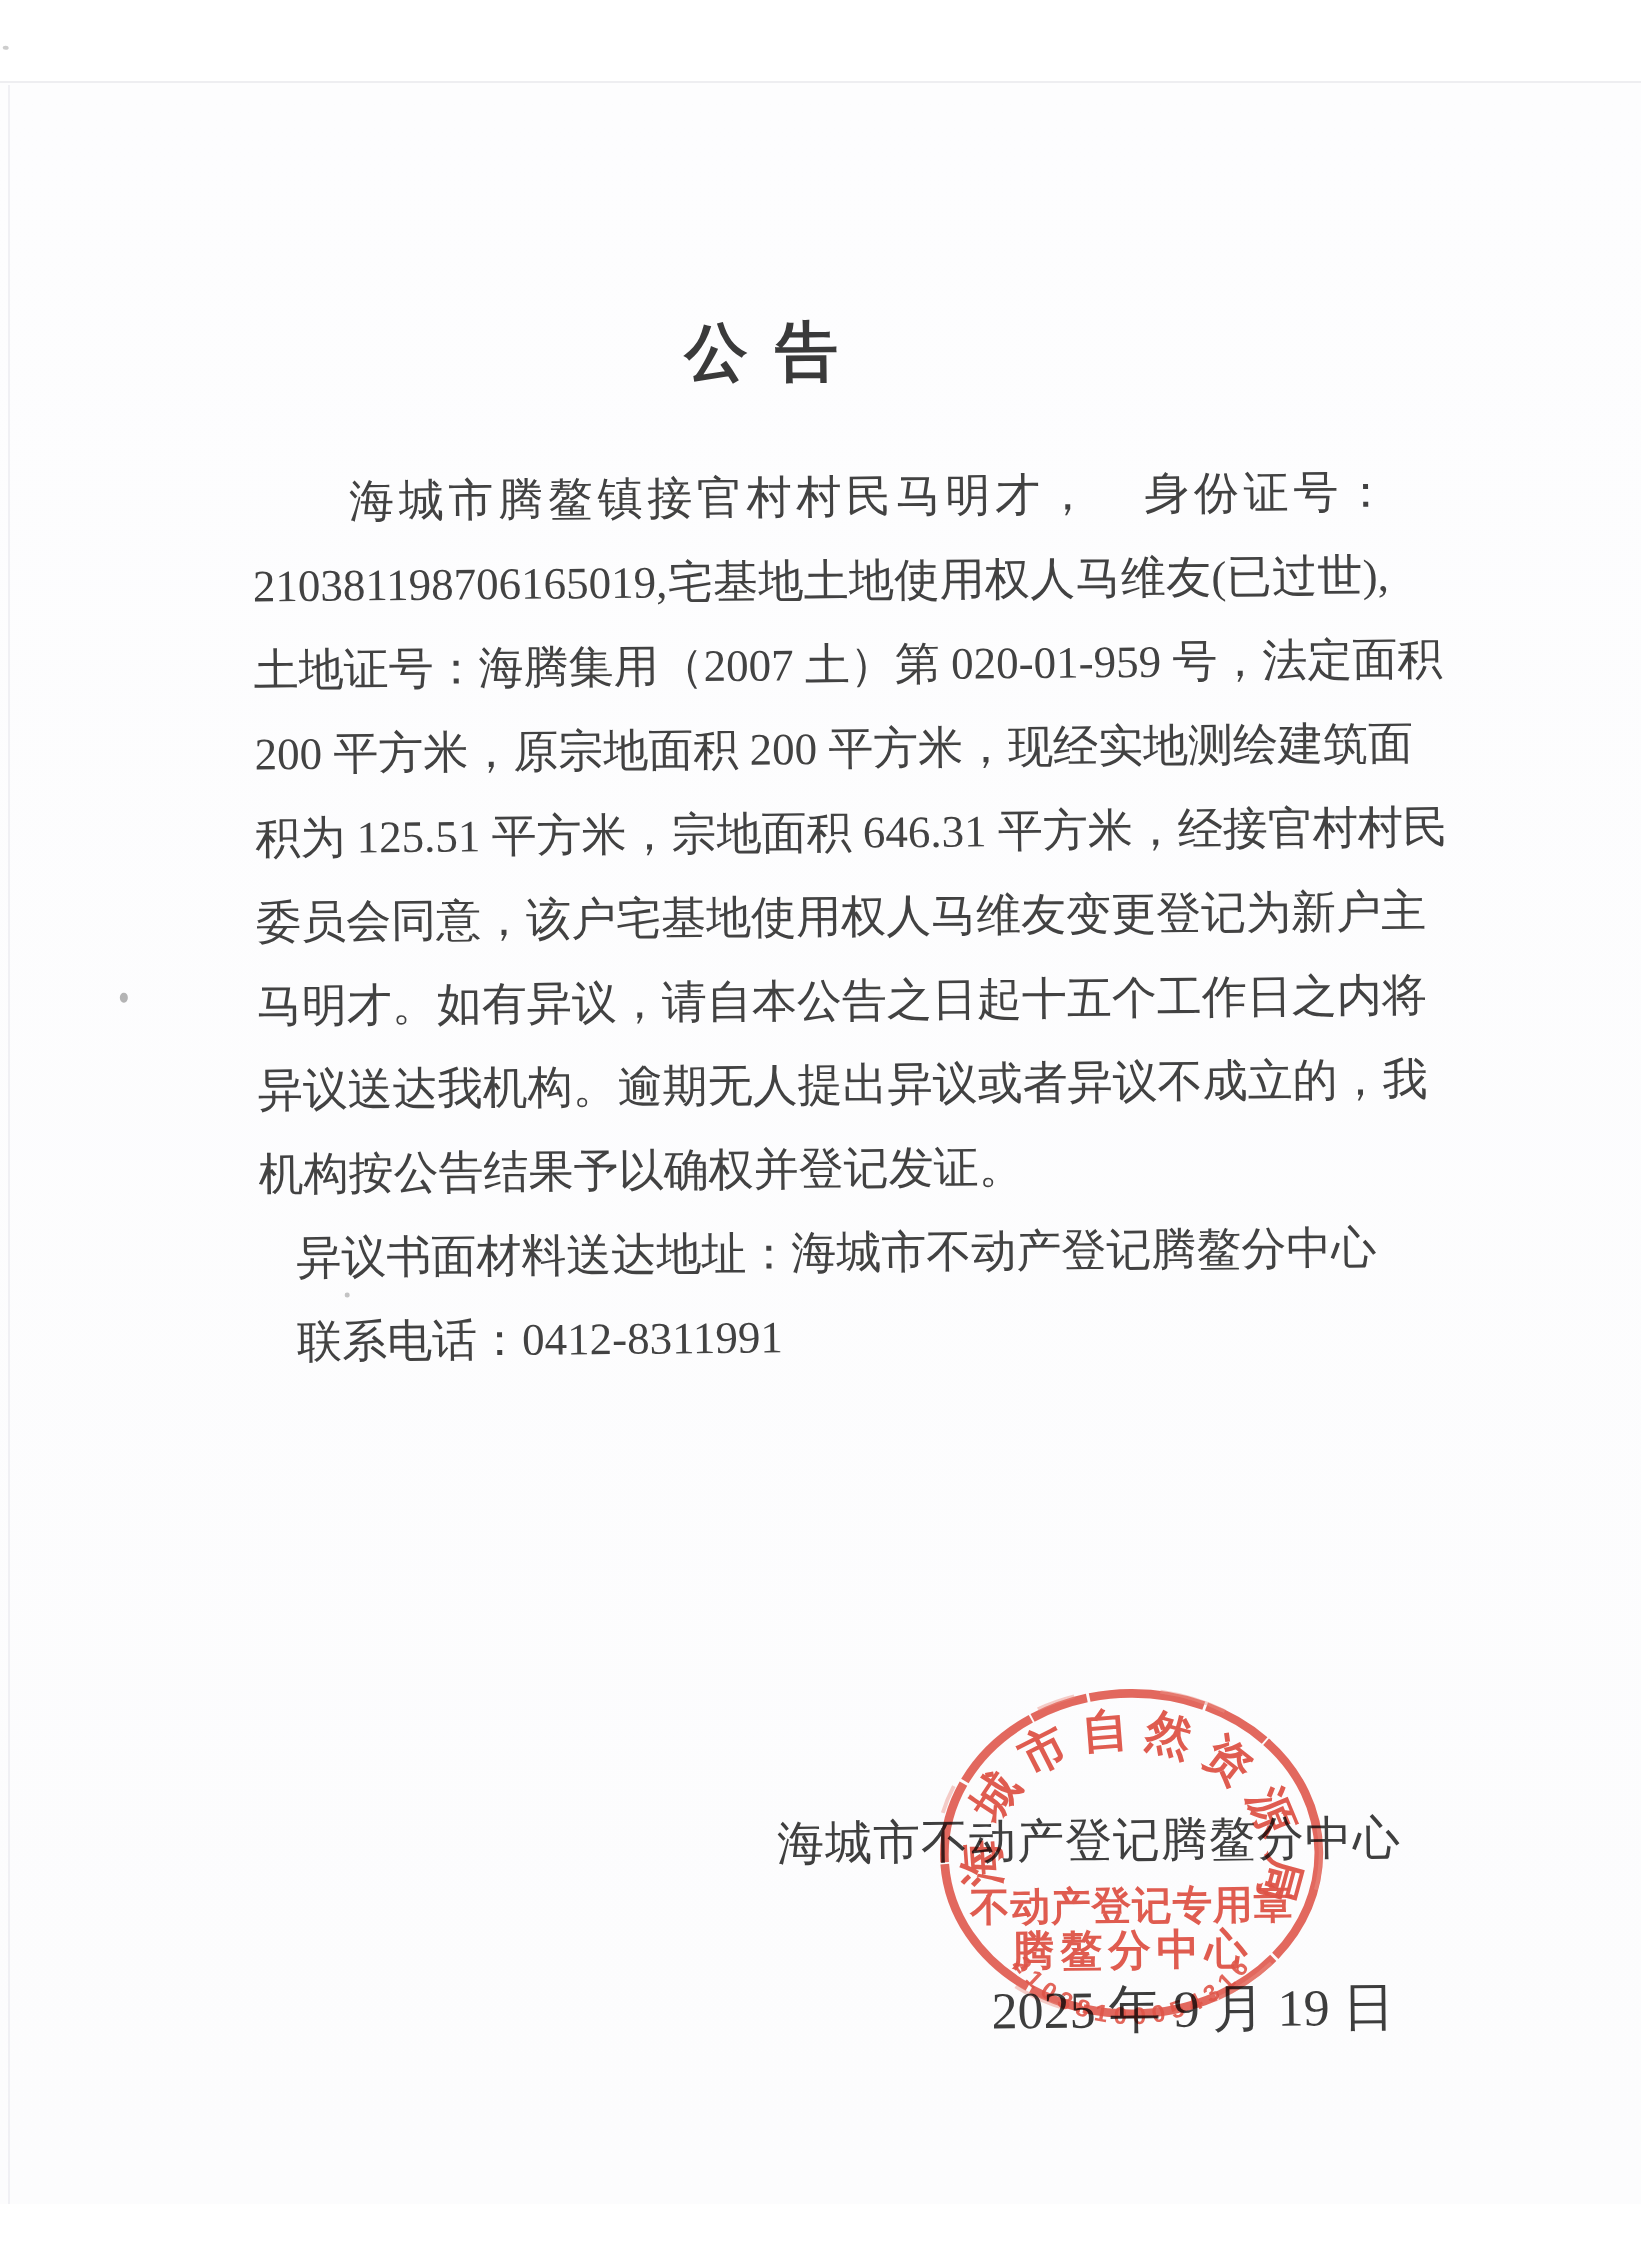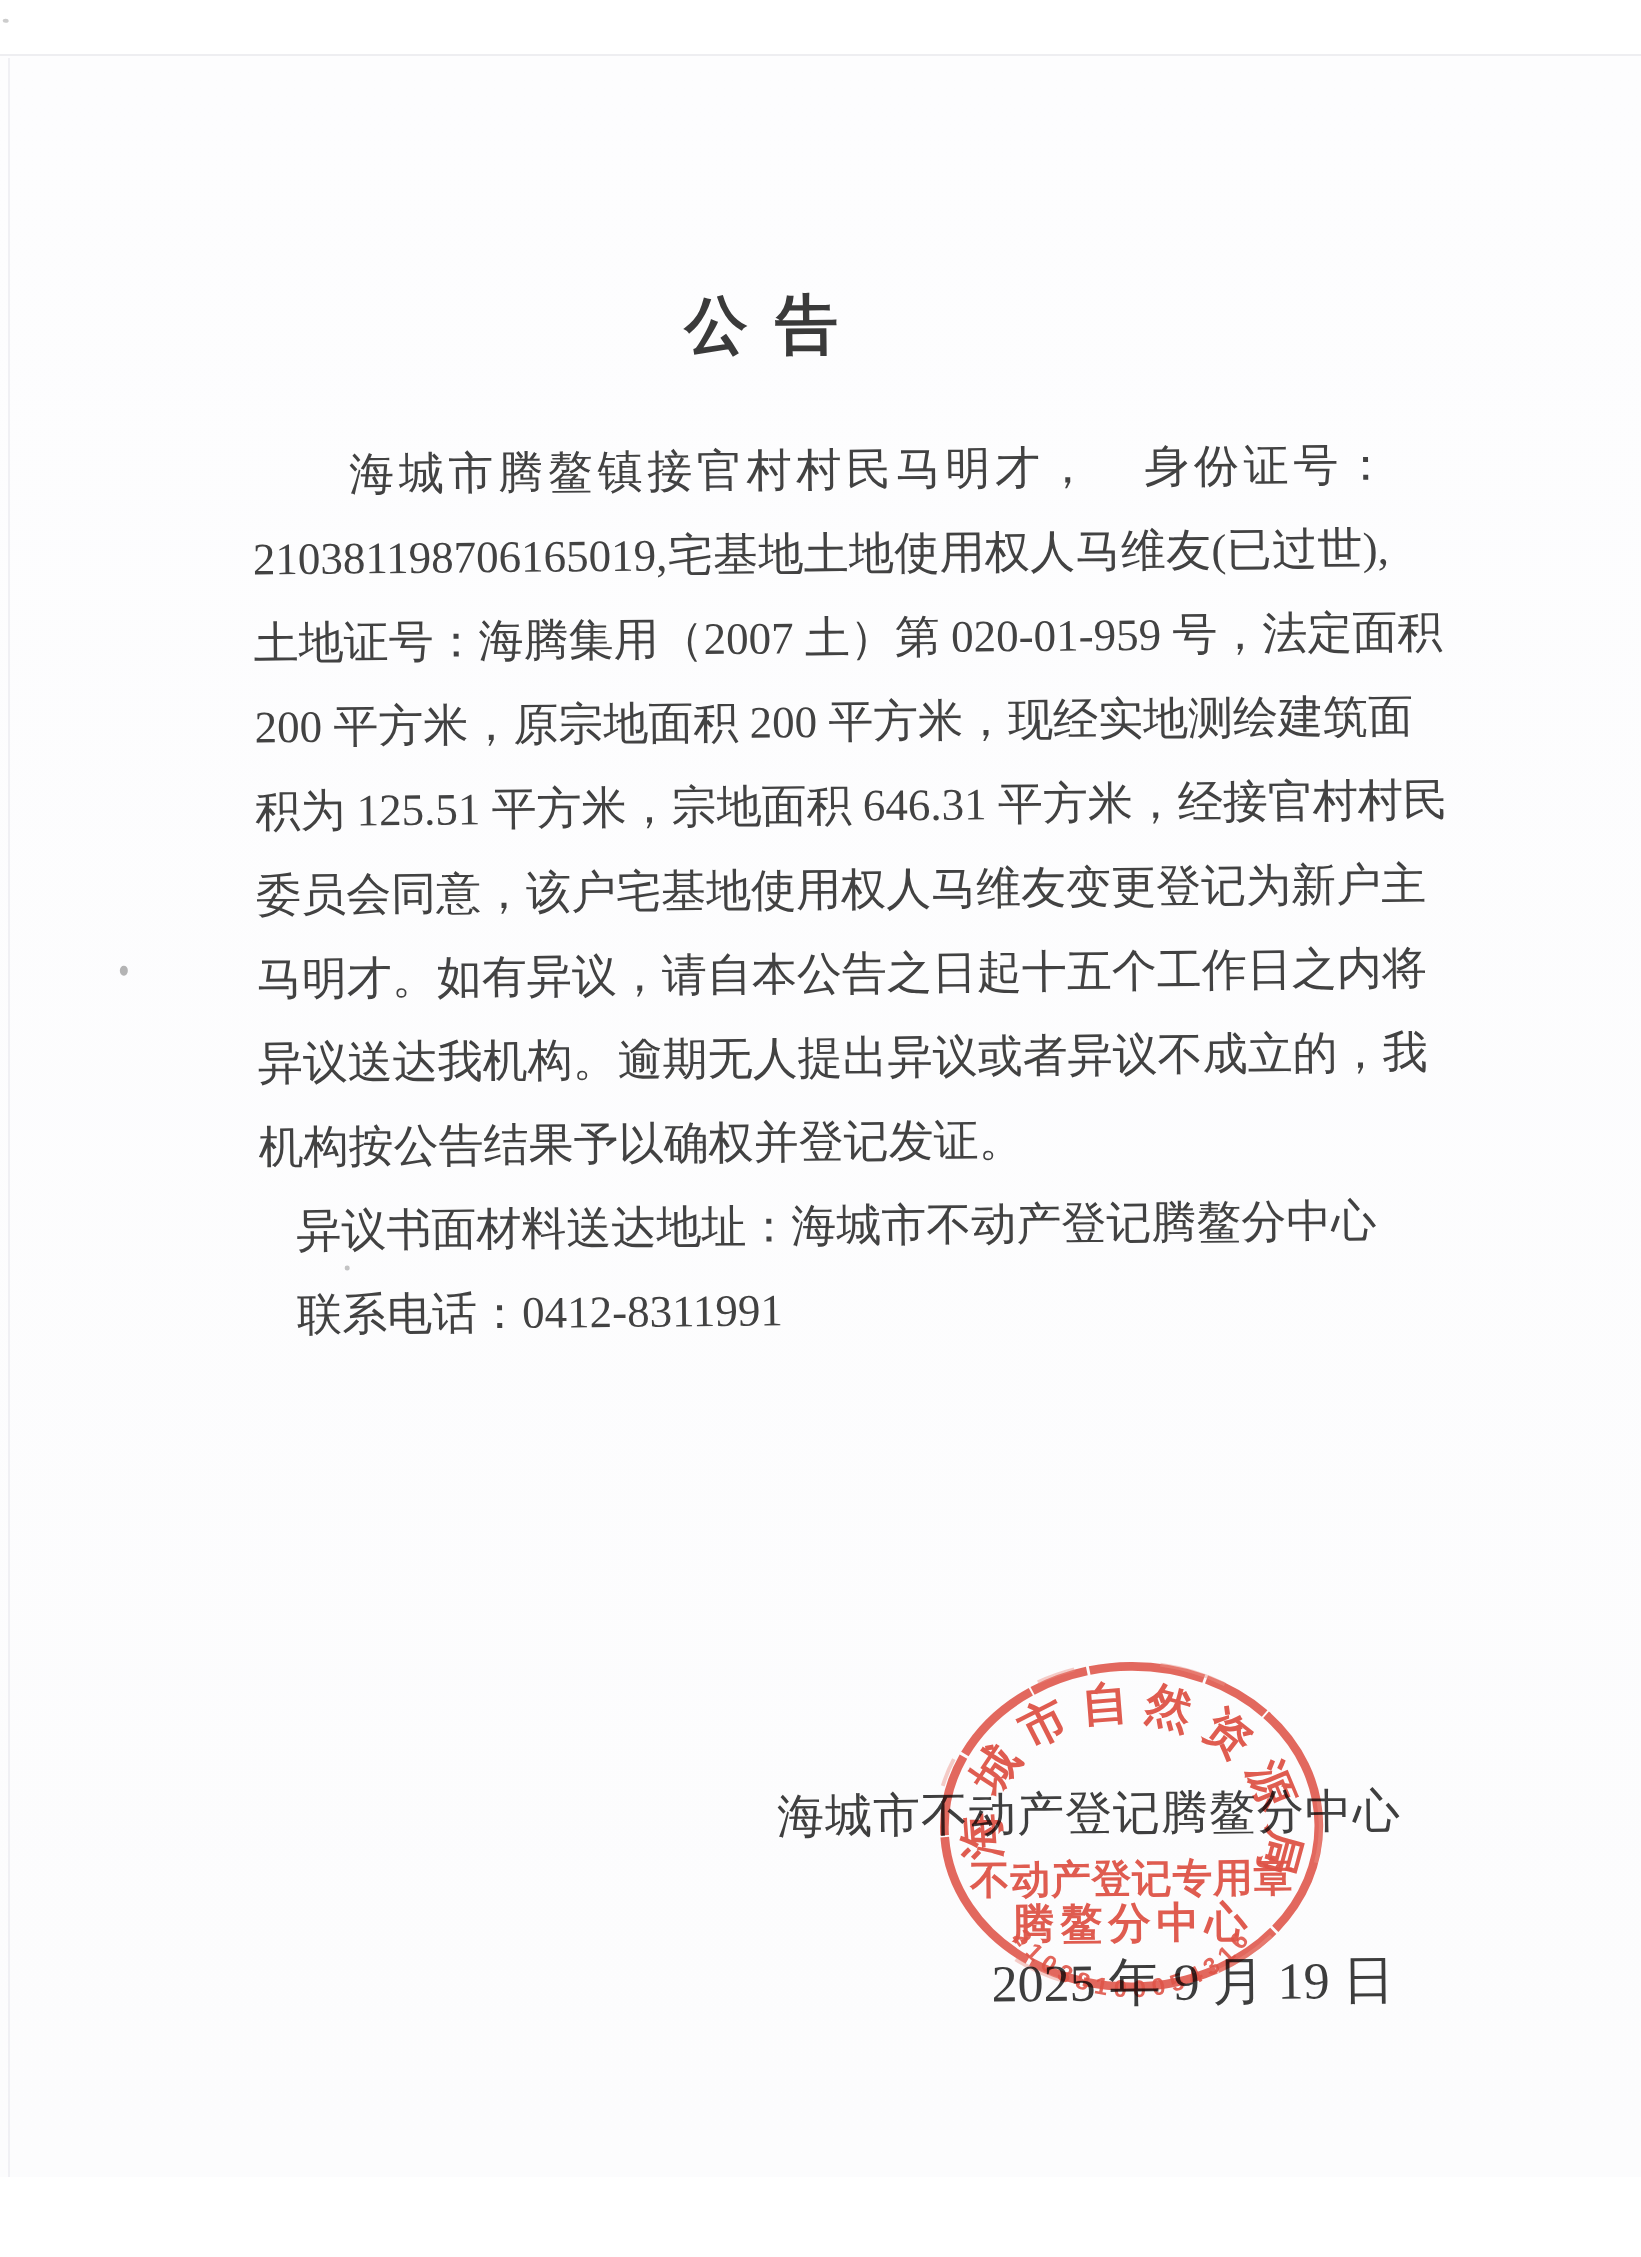--- a/index.html
+++ b/index.html
@@ -7,20 +7,21 @@
     padding: 0;
     background: #ffffff;
   }
   .page {
     position: relative;
     width: 1641px;
     height: 2177px;
     background: linear-gradient(180deg, #ffffff 0px, #ffffff 54px, #fdfdfe 55px, #fcfcfd 100%);
     overflow: hidden;
     font-family: "Liberation Serif", "DejaVu Serif", serif;
+    margin-top: 27px;
   }
   .scan-edge-top {
     position: absolute;
     top: 54px; left: 0; right: 0;
     height: 1.9px;
     background: #eaeaee;
     opacity: .8;
   }
   .scan-edge-left {
     position: absolute;

